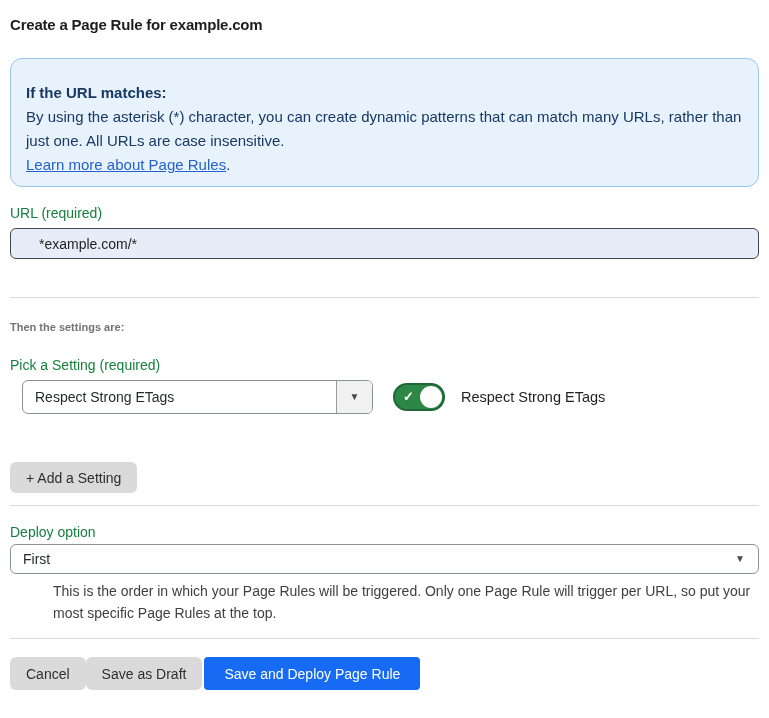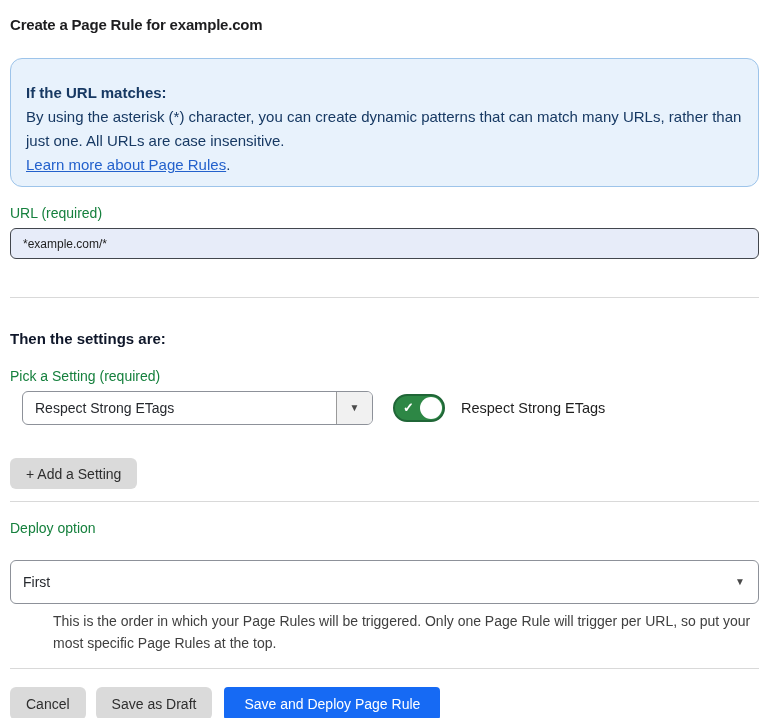--- a/index.html
+++ b/index.html
@@ -21,29 +21,29 @@
   .info-heading { font-weight: 700; }
   .info-link { color: var(--link-blue, #2361cc); text-decoration: underline; cursor: pointer; }
   .info-suffix { color: var(--info-text, #173963); }
 
   .field-label { font-size: 14px; line-height: 20px; color: #15803d; margin-top: 16px; display: block; }
 
   .url-input {
     margin-top: 5px; width: 100%; height: 31px;
     background: var(--input-bg, #e7ecf9);
     border: 1px solid #42464d; border-radius: 6px;
-    padding: 0 12px; font-size: 12px; color: #1f1f1f;
+    padding: 0 28px; font-size: 14px; color: #1f1f1f;
     font-family: "Liberation Sans", sans-serif;
   }
 
   hr.divider { border: none; border-top: 1px solid #d9d9d9; margin-top: 38px; }
   hr.divider.tight { margin-top: 12px; }
   hr.divider.mid { margin-top: 14px; }
 
-  h2.section-heading { font-size: 15px; line-height: 23px; font-weight: 700; color: #0f172a; margin-top: 29px; }
+  h2.section-heading { font-size: 11px; line-height: 23px; font-weight: 700; color: #737373; margin-top: 18px; }
 
   .setting-row { display: flex; align-items: center; margin-top: 5px; padding-left: 12px; }
 
   .select-box {
     display: flex; align-items: stretch; height: 34px; width: 351px;
     border: 1px solid #8d9199; border-radius: 6px; background: #ffffff;
     overflow: hidden; cursor: pointer;
   }
   .select-text { flex: 1; display: flex; align-items: center; padding: 0 12px; font-size: 14px; color: #26292e; white-space: nowrap; }
   .select-arrow-seg {
@@ -67,28 +67,28 @@
     position: absolute; right: 1px; top: 50%; transform: translateY(-50%);
     width: 22px; height: 22px; border-radius: 50%; background: #ffffff;
   }
   .toggle-label { margin-left: 16px; font-size: 14.5px; color: #1f1f1f; }
 
   .gray-btn {
     background: var(--button-gray, #dadada); color: #2e2e2e;
     border: none; border-radius: 6px; height: 31px; padding: 0 16px;
     font-size: 14px; font-family: "Liberation Sans", sans-serif; cursor: pointer;
   }
-  .add-setting { margin-top: 33px; display: block; text-align: right; }
+  .add-setting { margin-top: 48px; display: block; text-align: right; }
 
-  .select-box.full { width: 100%; height: 44px; margin-top: 22px; }
+  .select-box.full { width: 100%; height: 30px; margin-top: 2px; }
   .select-box.full .caret-wrap { display: flex; align-items: center; padding-right: 13px; }
 
   .help-text { margin-top: 6px; font-size: 14px; line-height: 22px; color: #3f3f3f; max-width: 745px; margin-left: 43px; }
 
-  .footer { display: flex; align-items: flex-start; margin-top: 18px; gap: 10px; }
+  .footer { display: flex; align-items: flex-start; margin-top: 18px; }
   .footer .gray-btn { height: 33px; }
   .blue-btn {
     background: var(--primary-blue, #166af4); color: #ffffff;
     border: none; border-radius: 4px; height: 33px; padding: 0 20px; margin-left: 2px;
     font-size: 14px; font-family: "Liberation Sans", sans-serif; cursor: pointer;
   }
 </style>
 </head>
 <body>
 

